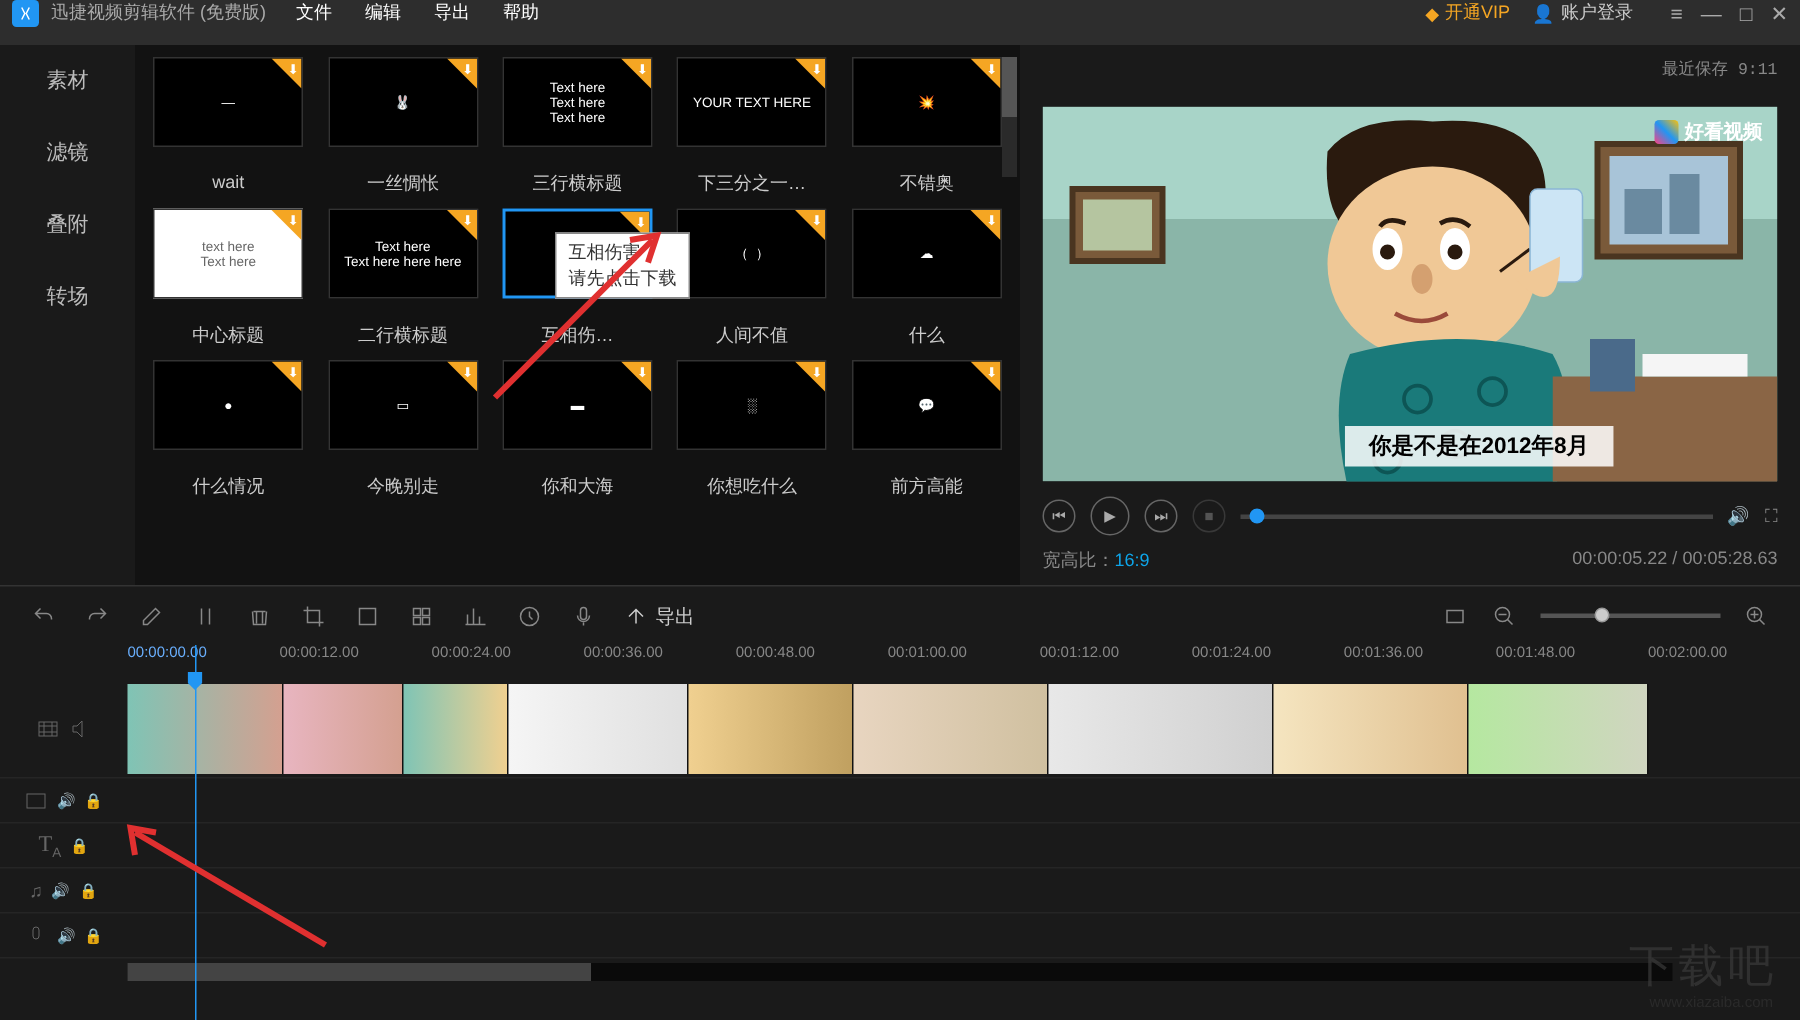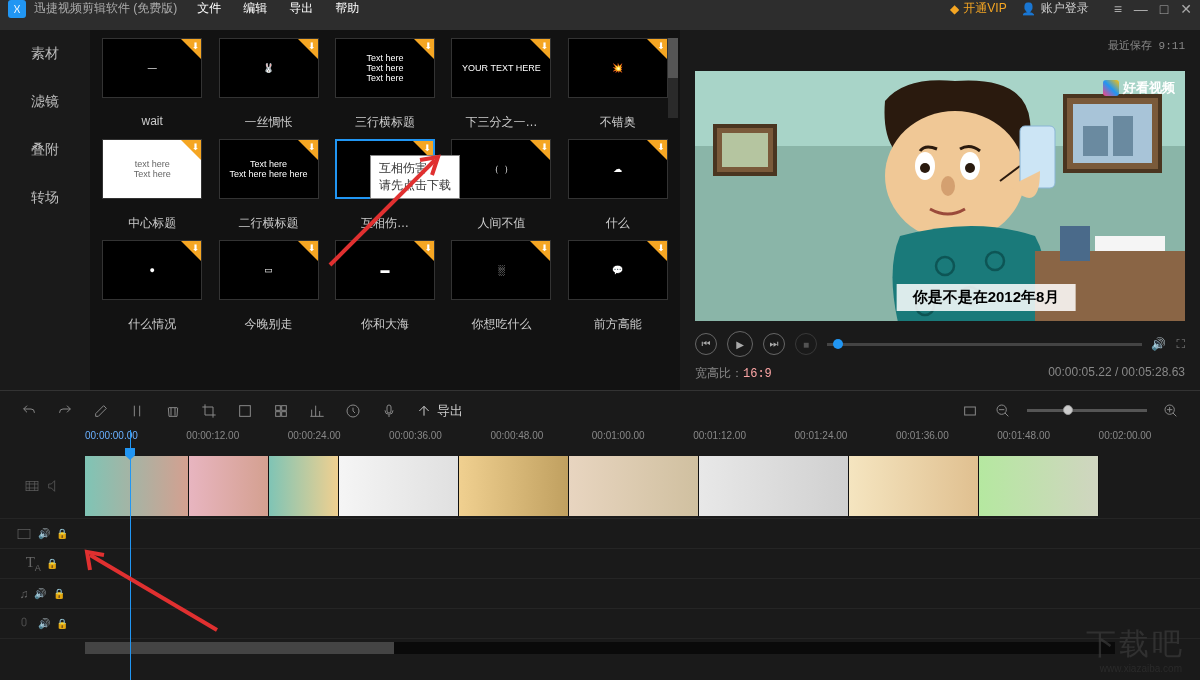--- a/index.html
+++ b/index.html
@@ -47,21 +47,21 @@
 
 .player-controls { display: flex; align-items: center; gap: 10px; margin-top: 10px; }
 .pc-btn { width: 22px; height: 22px; border: 1px solid #666; border-radius: 50%; display: flex; align-items: center; justify-content: center; color: #aaa; cursor: pointer; font-size: 10px; }
 .pc-btn.play { width: 26px; height: 26px; }
 .pc-btn.disabled { opacity: 0.4; }
 .progress-track { flex: 1; height: 3px; background: #444; position: relative; }
 .progress-dot { position: absolute; left: 2%; top: -4px; width: 10px; height: 10px; background: #2196f3; border-radius: 50%; }
 .pc-right { display: flex; gap: 10px; color: #888; }
 
 .info-row { display: flex; justify-content: space-between; margin-top: 8px; font-size: 12px; color: #888; }
-.aspect-ratio .val { color: #fca5a5; font-family: Liberation Mono, monospace; }
+.aspect-ratio .val { color: #0ea5e9; }
 
 
 .toolbar { height: 40px; background: #1a1a1a; display: flex; align-items: center; padding: 0 20px; gap: 18px; border-top: 1px solid #333; }
 .tool-icon { color: #888; cursor: pointer; width: 18px; height: 18px; display: flex; align-items: center; justify-content: center; }
 .tool-icon svg { width: 16px; height: 16px; stroke: #888; fill: none; stroke-width: 1.5; }
 .export-btn { color: #ccc; font-size: 13px; display: flex; align-items: center; gap: 5px; cursor: pointer; }
 .toolbar-right { margin-left: auto; display: flex; align-items: center; gap: 15px; }
 .zoom-slider { width: 120px; height: 3px; background: #555; position: relative; }
 .zoom-handle { position: absolute; left: 30%; top: -4px; width: 10px; height: 10px; background: #ccc; border: 1px solid #999; border-radius: 50%; }
 

